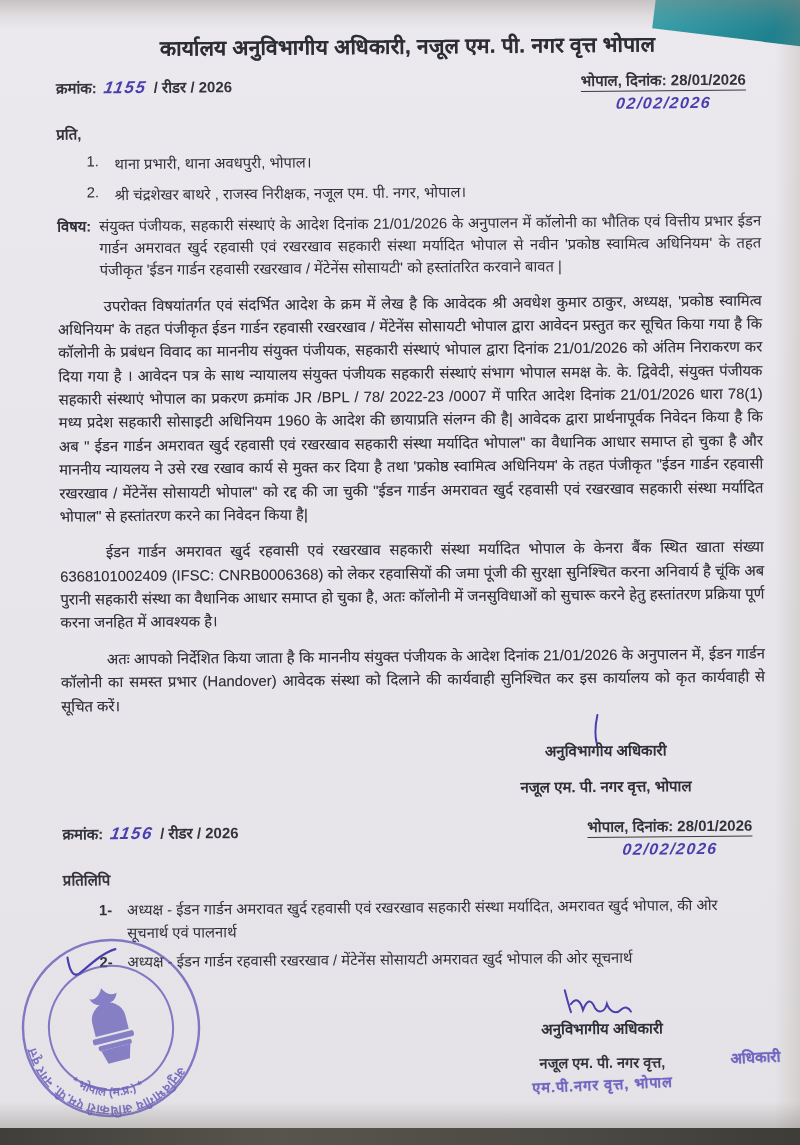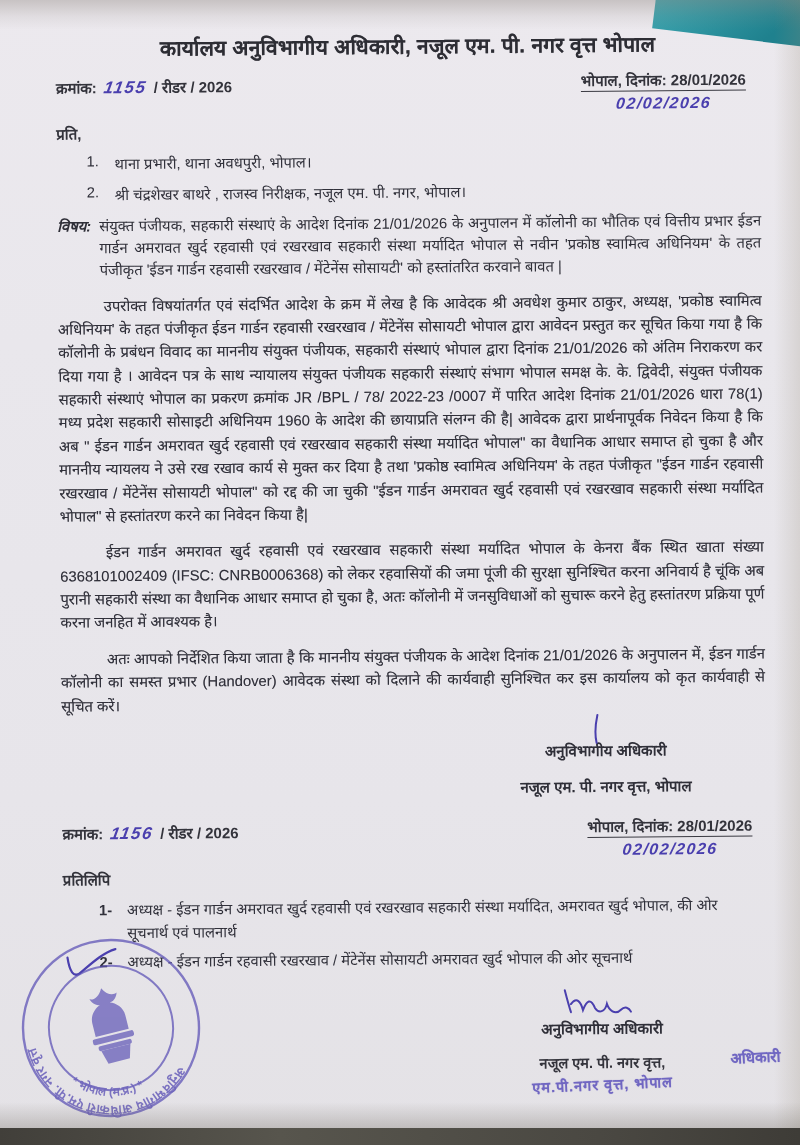--- a/index.html
+++ b/index.html
@@ -57,21 +57,21 @@
   .date-underline{border-bottom:1.6px solid #3a3a42;padding-bottom:1px;}
   .hw-date{
     color:#4a3fae;font-style:italic;font-weight:bold;font-size:16px;
     letter-spacing:1.5px;margin-top:3px;text-align:center;transform:skewX(-6deg);
   }
   .salutation{font-size:15px;font-weight:bold;margin-top:6px;}
   .addr-list{margin:10px 0 0 30px;}
   .addr-item{display:flex;gap:14px;font-size:14.8px;margin-bottom:11px;color:#30303a;}
   .addr-index{min-width:14px;}
   .subject{display:flex;gap:8px;margin-top:10px;font-size:14.8px;line-height:1.5;text-align:justify;color:#2f2f38;}
-  .subject-label{font-weight:bold;white-space:nowrap;font-style:italic;}
+  .subject-label{font-weight:bold;white-space:nowrap;}
   .para{
     font-size:14.8px;line-height:1.58;text-align:justify;color:#30303a;
     text-indent:46px;margin-top:13px;
     text-shadow:0 0 0.4px rgba(48,48,58,0.4);
   }
   .sig-block{width:280px;margin-left:auto;margin-right:20px;text-align:center;position:relative;}
   .sig1{margin-top:26px;}
   .sig-line1{font-size:15px;font-weight:bold;color:#2f2f38;}
   .sig-line2{font-size:15px;font-weight:bold;color:#2f2f38;margin-top:16px;}
   .pen-flick{position:absolute;top:-26px;left:118px;}

